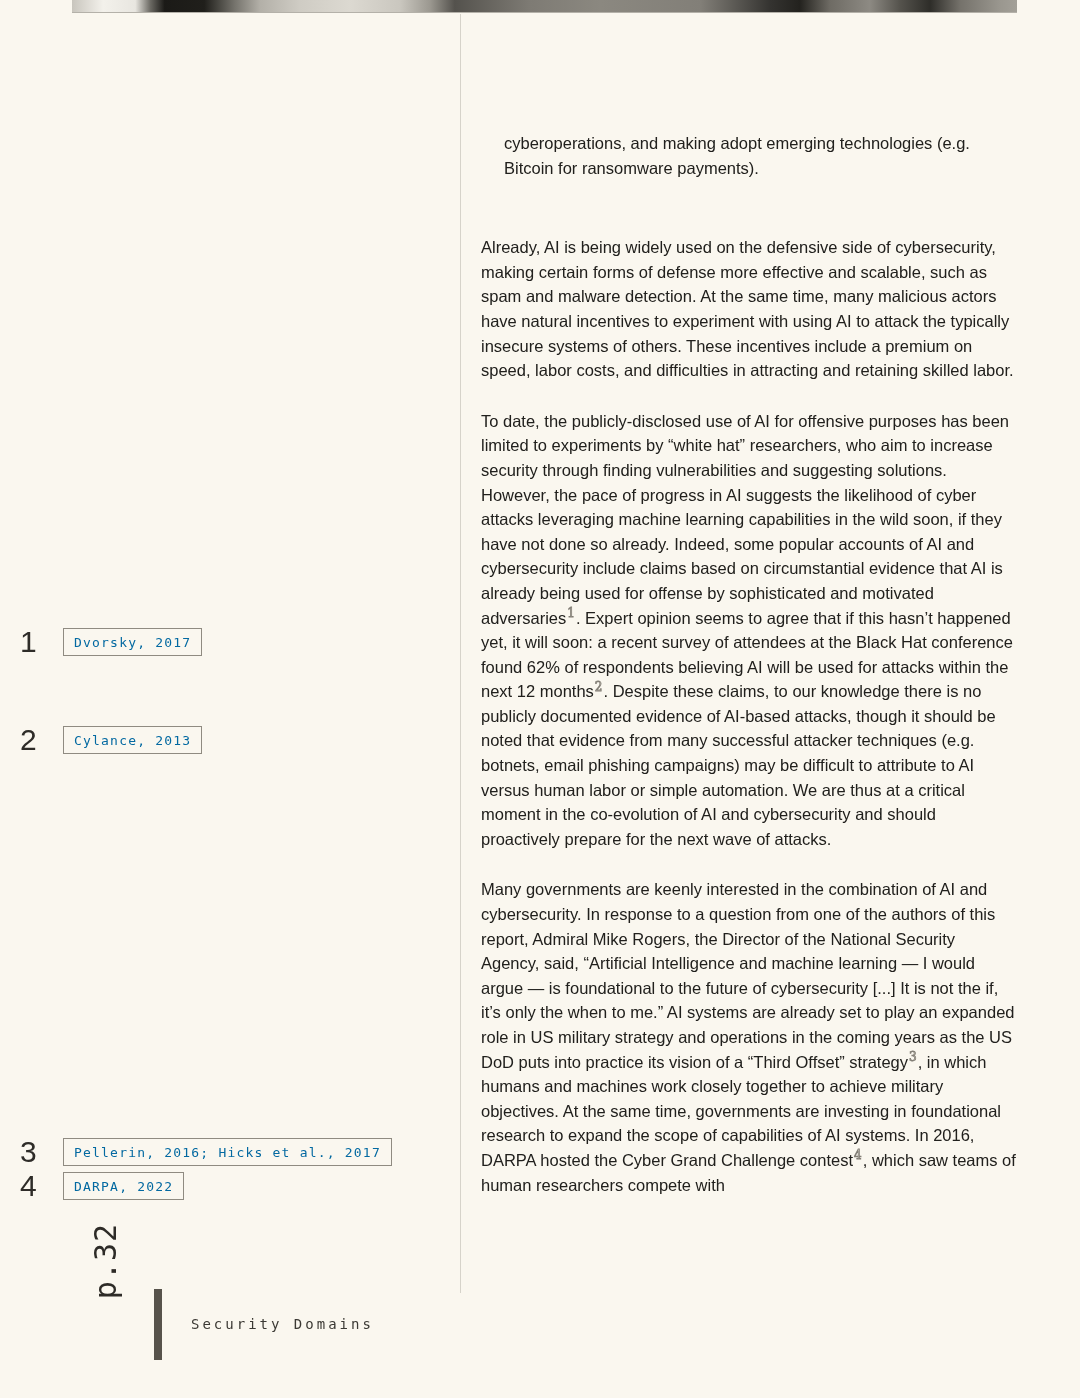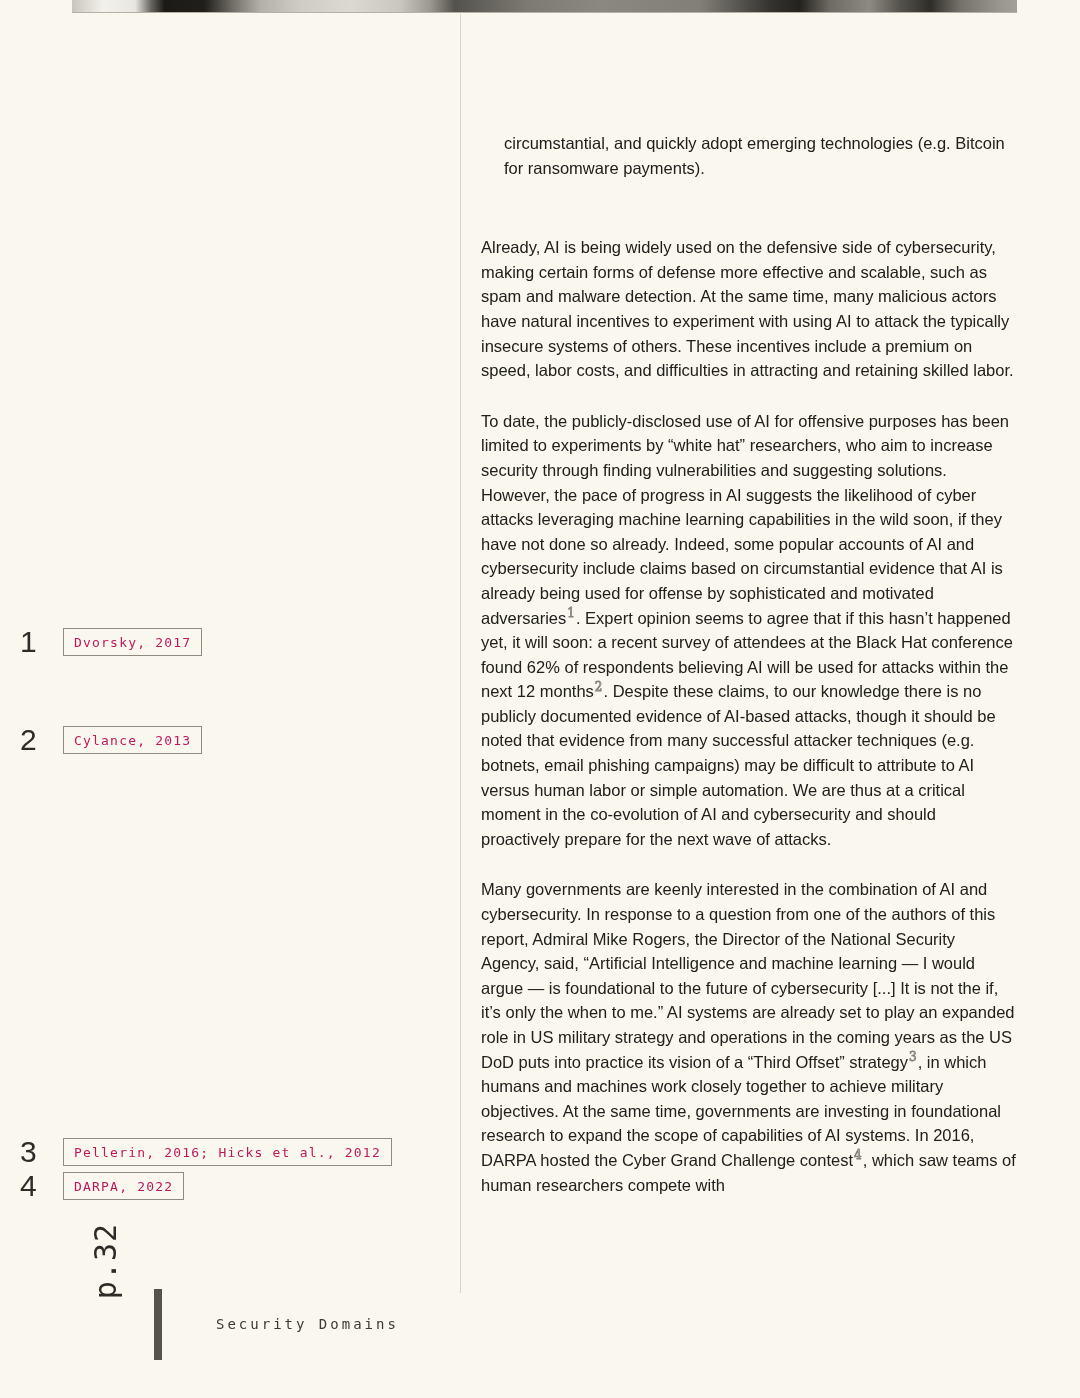--- a/index.html
+++ b/index.html
@@ -34,21 +34,21 @@
     position:absolute; left:0; top:50%; transform:translateY(-50%);
     font-size:30px; line-height:1; color:#2e2c28;
   }
   .note-box {
     position:absolute; left:43px; top:0;
     display:inline-block; white-space:nowrap;
     border:1px solid #8f8b81;
     padding:6px 10px 5px 10px;
     font-family:"DejaVu Sans Mono", monospace;
     font-size:13px; line-height:15px; letter-spacing:1.2px;
-    color:#be185d;
+    color:#0369a1;
   }
   .note-1 { top:628px; }
   .note-2 { top:726px; }
   .note-3 { top:1138px; }
   .note-4 { top:1172px; }
   
   .content { position:absolute; left:481px; top:131px; width:536px; }
   .content p {
     font-size:16.5px; line-height:24.6px; color:#21201d;
     margin-bottom:26px;
@@ -69,21 +69,21 @@
     font-family:"DejaVu Sans Mono", monospace;
     font-size:30px; line-height:34px; letter-spacing:1px;
     color:#2d2b27;
     transform:rotate(-90deg);
   }
   .footer-rule {
     position:absolute; left:154px; top:1289px; width:8px; height:71px;
     background:#57534b;
   }
   .footer-label {
-    position:absolute; left:216px; top:1316px;
+    position:absolute; left:191px; top:1316px;
     font-family:"DejaVu Sans Mono", monospace;
     font-size:14px; letter-spacing:3px;
     color:#3b3934;
   }
 </style>
 </head>
 <body>
 
 <div class="page">
 
@@ -93,29 +93,29 @@
   <div class="note note-1">
     <span class="note-num">1</span>
     <span class="note-box">Dvorsky, 2017</span>
   </div>
   <div class="note note-2">
     <span class="note-num">2</span>
     <span class="note-box">Cylance, 2013</span>
   </div>
   <div class="note note-3">
     <span class="note-num">3</span>
-    <span class="note-box">Pellerin, 2016; Hicks et al., 2012</span>
+    <span class="note-box">Pellerin, 2016; Hicks et al., 2017</span>
   </div>
   <div class="note note-4">
     <span class="note-num">4</span>
     <span class="note-box">DARPA, 2022</span>
   </div>
 
   <main class="content">
-    <p class="intro">circumstantial, and quickly adopt emerging technologies (e.g. Bitcoin for ransomware payments).</p>
+    <p class="intro">cyberoperations, and making adopt emerging technologies (e.g. Bitcoin for ransomware payments).</p>
 
     <p>Already, AI is being widely used on the defensive side of cybersecurity, making certain forms of defense more effective and scalable, such as spam and malware detection. At the same time, many malicious actors have natural incentives to experiment with using AI to attack the typically insecure systems of others. These incentives include a premium on speed, labor costs, and difficulties in attracting and retaining skilled labor.</p>
 
     <p><span>To date, the publicly-disclosed use of AI for offensive purposes has been limited to experiments by “white hat” researchers, who aim to increase security through finding vulnerabilities and suggesting solutions. However, the pace of progress in AI suggests the likelihood of cyber attacks leveraging machine learning capabilities in the wild soon, if they have not done so already. Indeed, some popular accounts of AI and cybersecurity include claims based on circumstantial evidence that AI is already being used for offense by sophisticated and motivated adversaries</span><sup class="fn">1</sup><span>. Expert opinion seems to agree that if this hasn’t happened yet, it will soon: a recent survey of attendees at the Black Hat conference found 62% of respondents believing AI will be used for attacks within the next 12 months</span><sup class="fn">2</sup><span>. Despite these claims, to our knowledge there is no publicly documented evidence of AI-based attacks, though it should be noted that evidence from many successful attacker techniques (e.g. botnets, email phishing campaigns) may be difficult to attribute to AI versus human labor or simple automation. We are thus at a critical moment in the co-evolution of AI and cybersecurity and should proactively prepare for the next wave of attacks.</span></p>
 
     <p><span>Many governments are keenly interested in the combination of AI and cybersecurity. In response to a question from one of the authors of this report, Admiral Mike Rogers, the Director of the National Security Agency, said, “Artificial Intelligence and machine learning — I would argue — is foundational to the future of cybersecurity [...] It is not the if, it’s only the when to me.” AI systems are already set to play an expanded role in US military strategy and operations in the coming years as the US DoD puts into practice its vision of a “Third Offset” strategy</span><sup class="fn">3</sup><span>, in which humans and machines work closely together to achieve military objectives. At the same time, governments are investing in foundational research to expand the scope of capabilities of AI systems. In 2016, DARPA hosted the Cyber Grand Challenge contest</span><sup class="fn">4</sup><span>, which saw teams of human researchers compete with</span></p>
   </main>
 
   <div class="page-num">p.32</div>
   <div class="footer-rule"></div>

